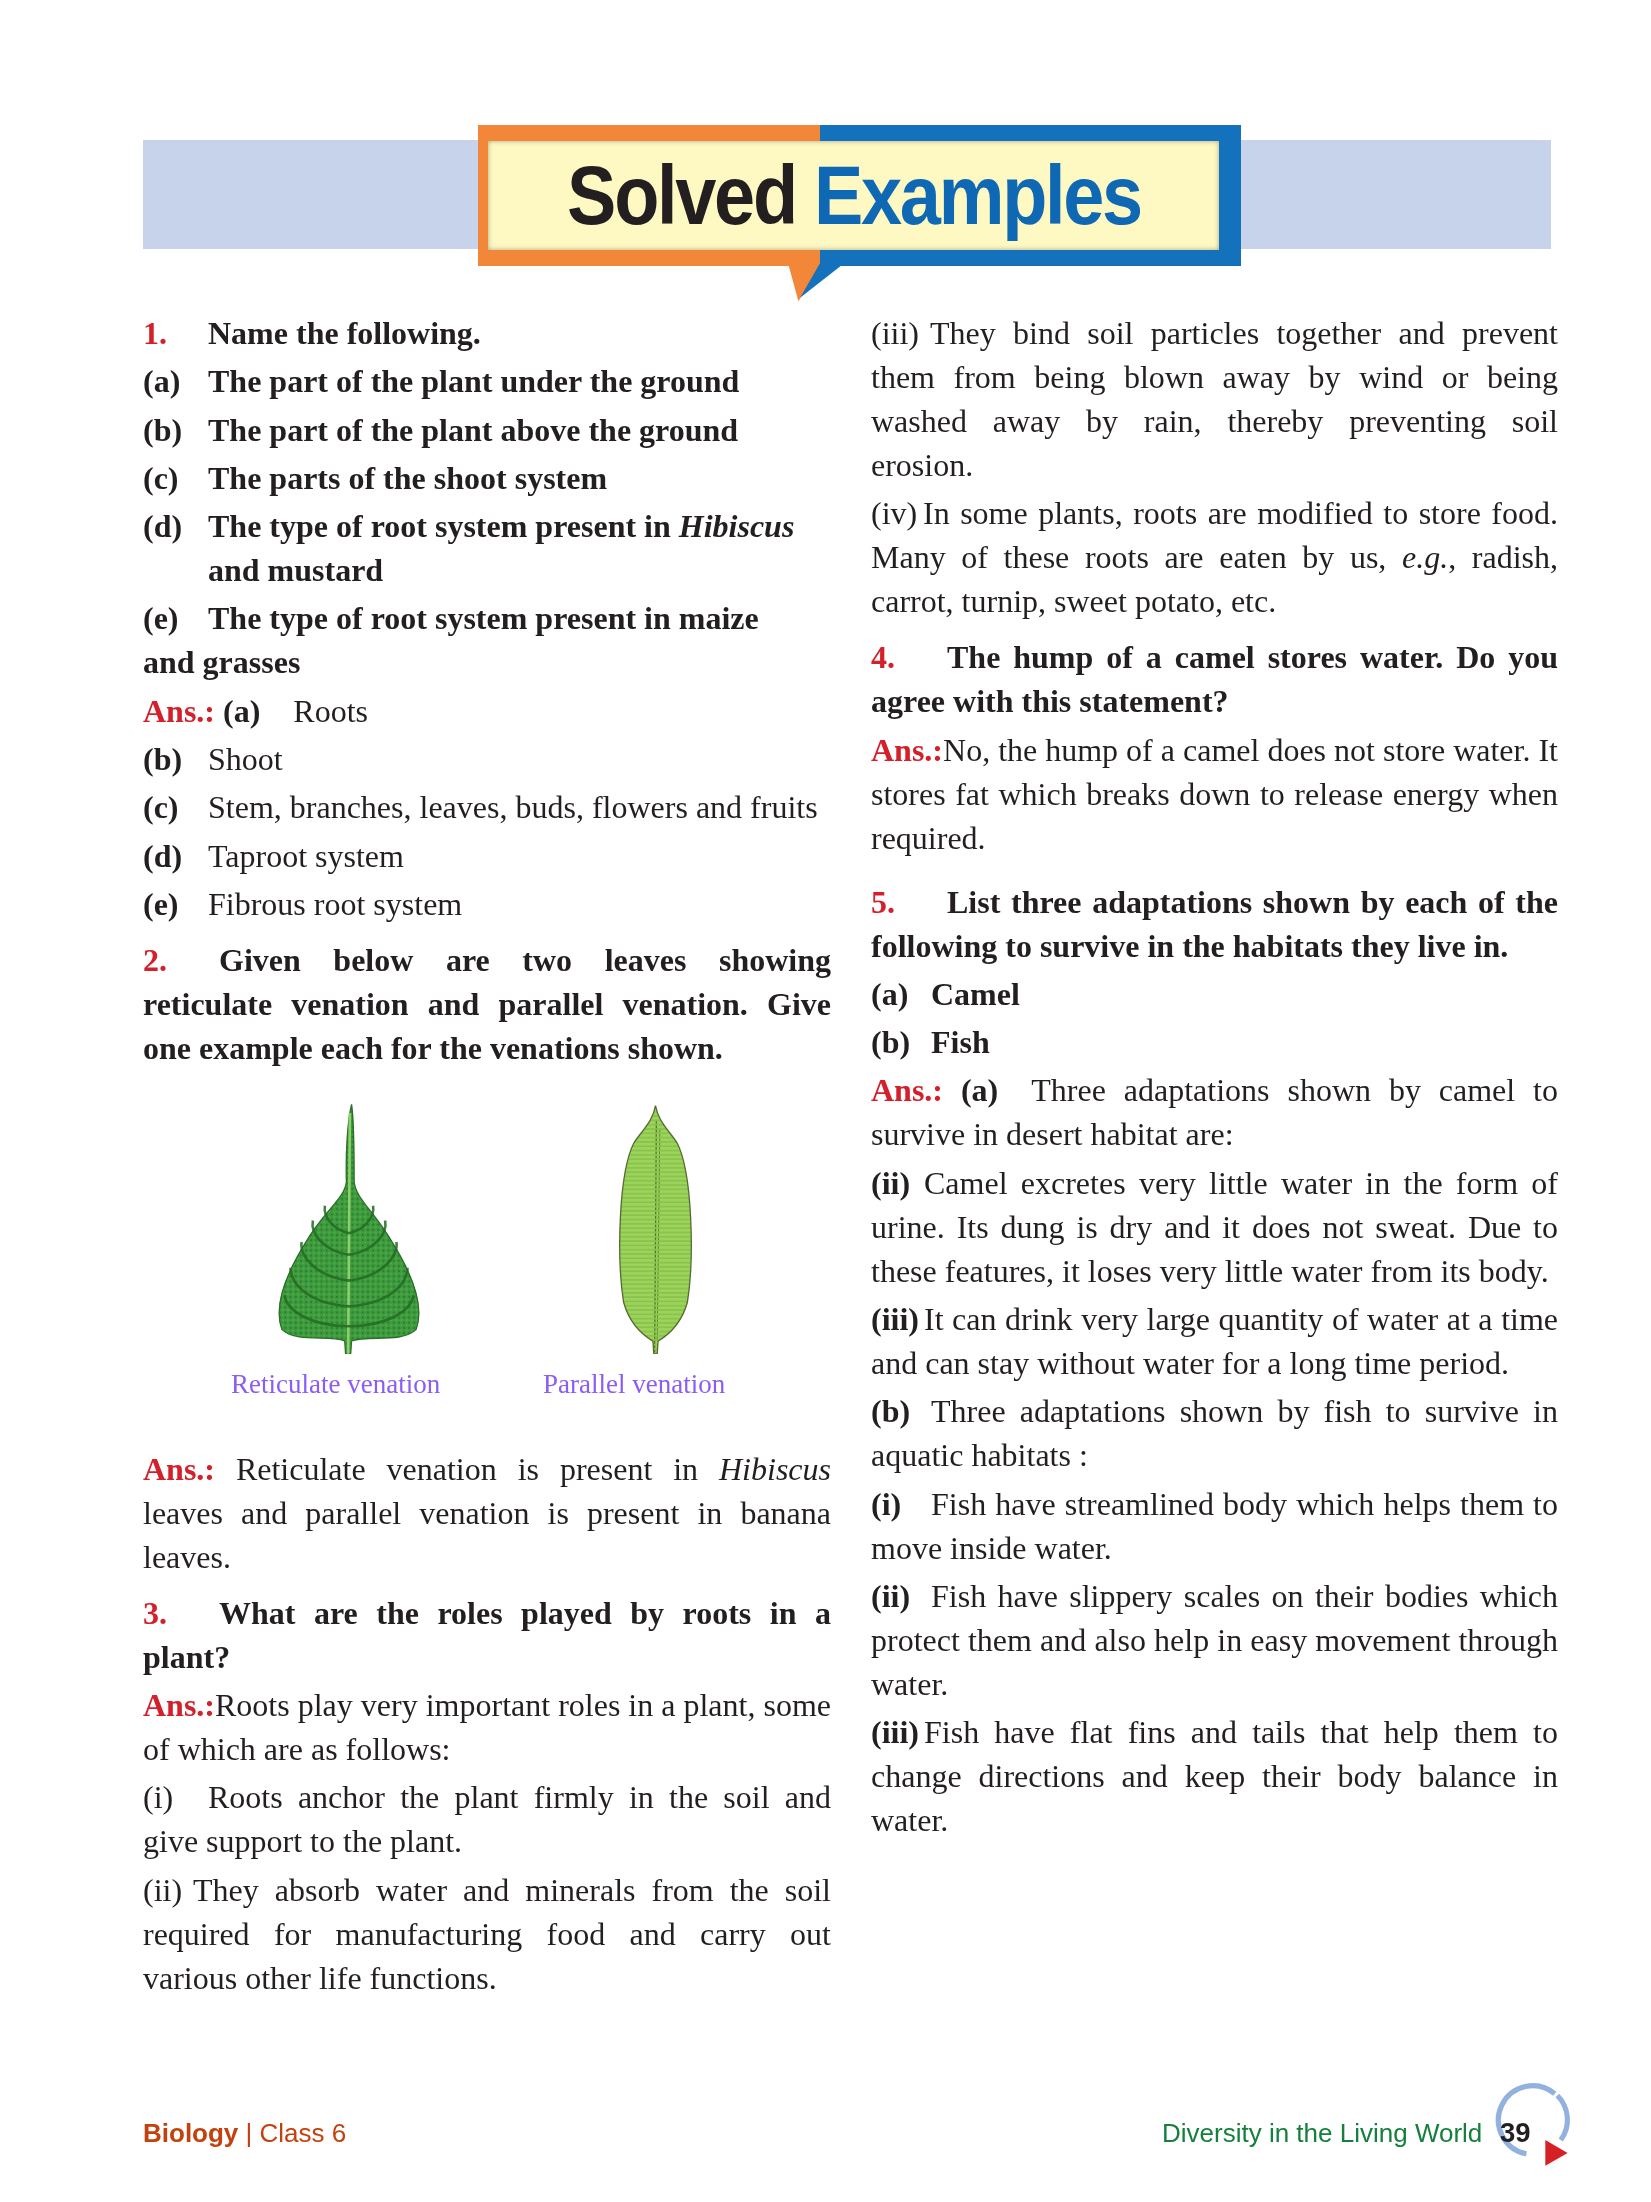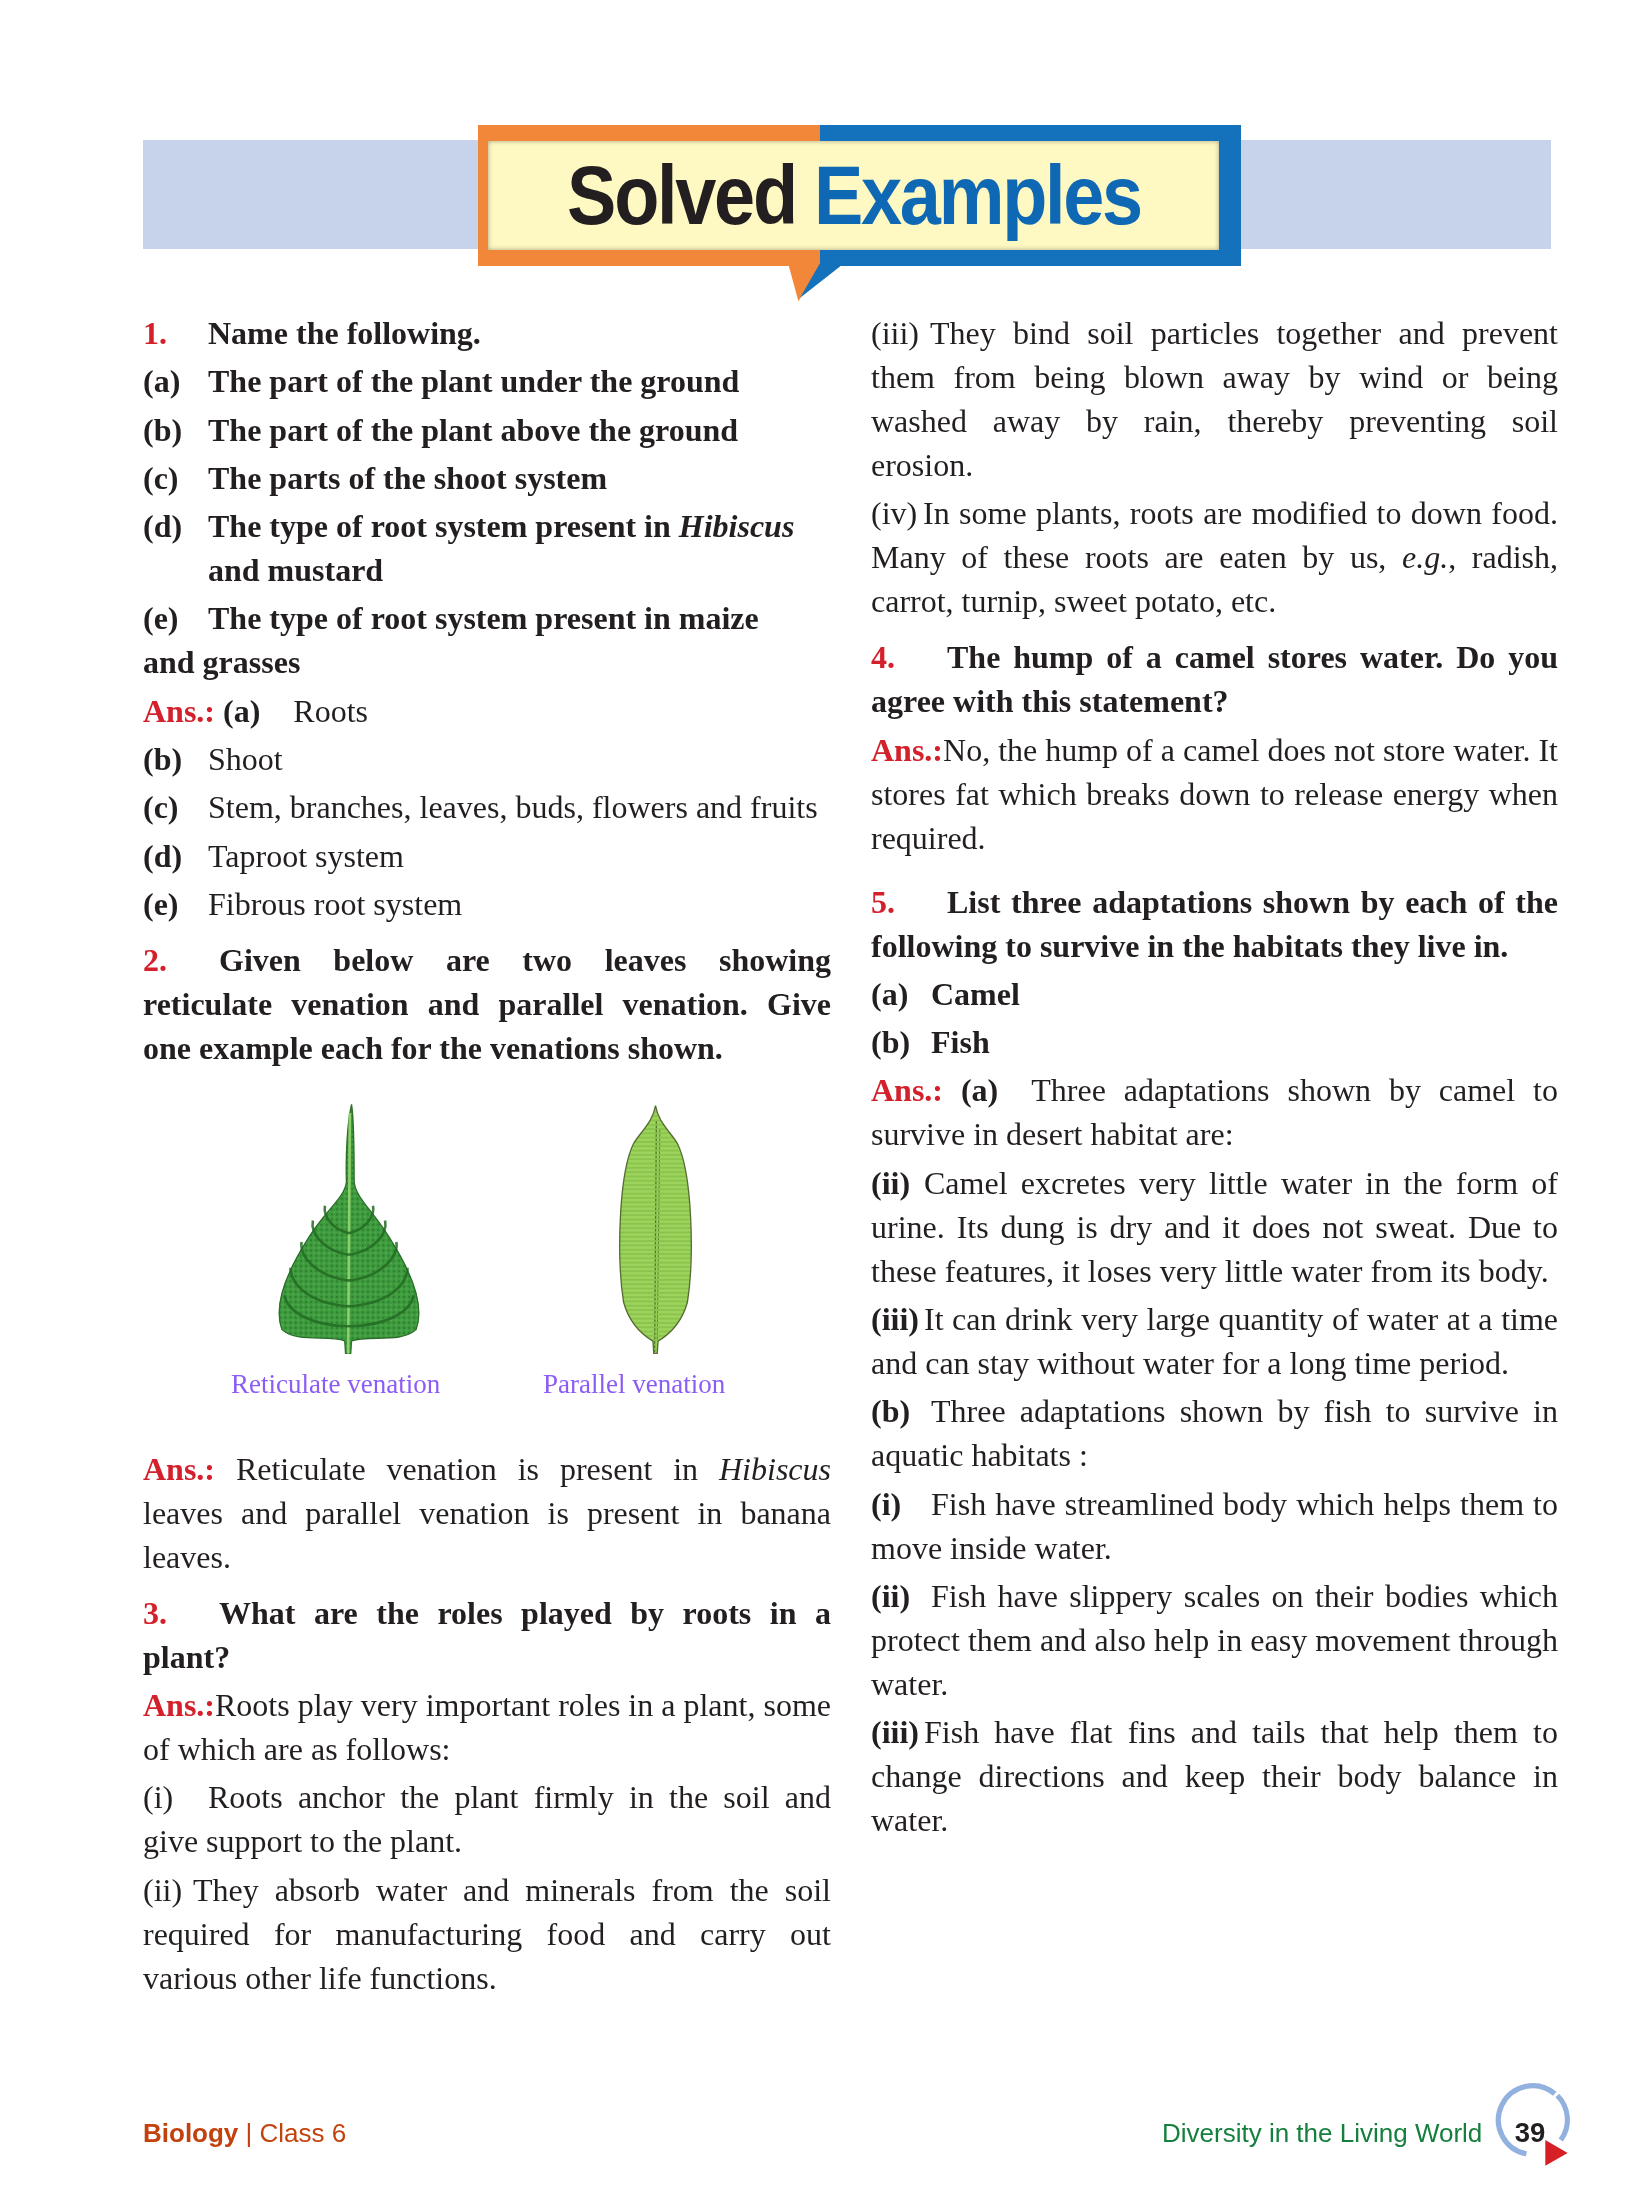--- a/index.html
+++ b/index.html
@@ -45,21 +45,21 @@
   .cap1 { left:88px; }
   .cap2 { left:400px; }
 
   
   .footer-left { position:absolute; left:143px; top:2118px; font-family:"Liberation Sans","DejaVu Sans",sans-serif;
                  font-size:26px; color:#c2410c; }
   .footer-left .subj { font-weight:bold; }
   .footer-right { position:absolute; left:1162px; top:2118px; font-family:"Liberation Sans","DejaVu Sans",sans-serif;
                   font-size:26px; color:#15803d; }
   .page-badge { position:absolute; left:1473px; top:2080px; width:112px; height:103px; }
-  .page-num { position:absolute; left:1500px; top:2117px; width:60px; text-align:center;
+  .page-num { position:absolute; left:1500px; top:2117px; width:60px; text-align:left;
               font-family:"Liberation Sans","DejaVu Sans",sans-serif; font-weight:bold; font-size:27.5px; color:#231f20; }
 </style>
 </head>
 <body>
 
 <div class="banner-band"></div>
 <div class="banner-frame">
   <div class="frame-orange"></div>
   <div class="frame-blue"></div>
   <svg class="tail-svg" width="52" height="39" viewBox="0 0 60 45">
@@ -180,21 +180,21 @@
   <p class="p gap">
     <span style="display:inline-block;width:50px">(ii)</span><span>They absorb water and minerals from the soil required for manufacturing food and carry out various other life functions.</span>
   </p>
 </div>
 
 <div class="col col-right">
   <p class="p">
     <span style="display:inline-block;width:59px">(iii)</span><span>They bind soil particles together and prevent them from being blown away by wind or being washed away by rain, thereby  preventing soil erosion.</span>
   </p>
   <p class="p gap">
-    <span style="display:inline-block;width:52px">(iv)</span><span>In some plants, roots are modified to down food. Many of these roots are eaten by us, </span><i>e.g.</i><span>, radish, carrot, turnip, sweet potato,  etc.</span>
+    <span style="display:inline-block;width:52px">(iv)</span><span>In some plants, roots are modified to store food. Many of these roots are eaten by us, </span><i>e.g.</i><span>, radish, carrot, turnip, sweet potato,  etc.</span>
   </p>
 
   <p class="p q" style="margin-top:12px">
     <span class="qnum b">4.</span><span class="tab"></span><span>The hump of a camel stores water. Do you agree with this statement?</span>
   </p>
   <p class="p gap">
     <span class="red">Ans.:</span><span>No, the hump of a camel does not store water. It stores fat which breaks down to release energy when required.</span>
   </p>
 
   <p class="p q" style="margin-top:20px">

